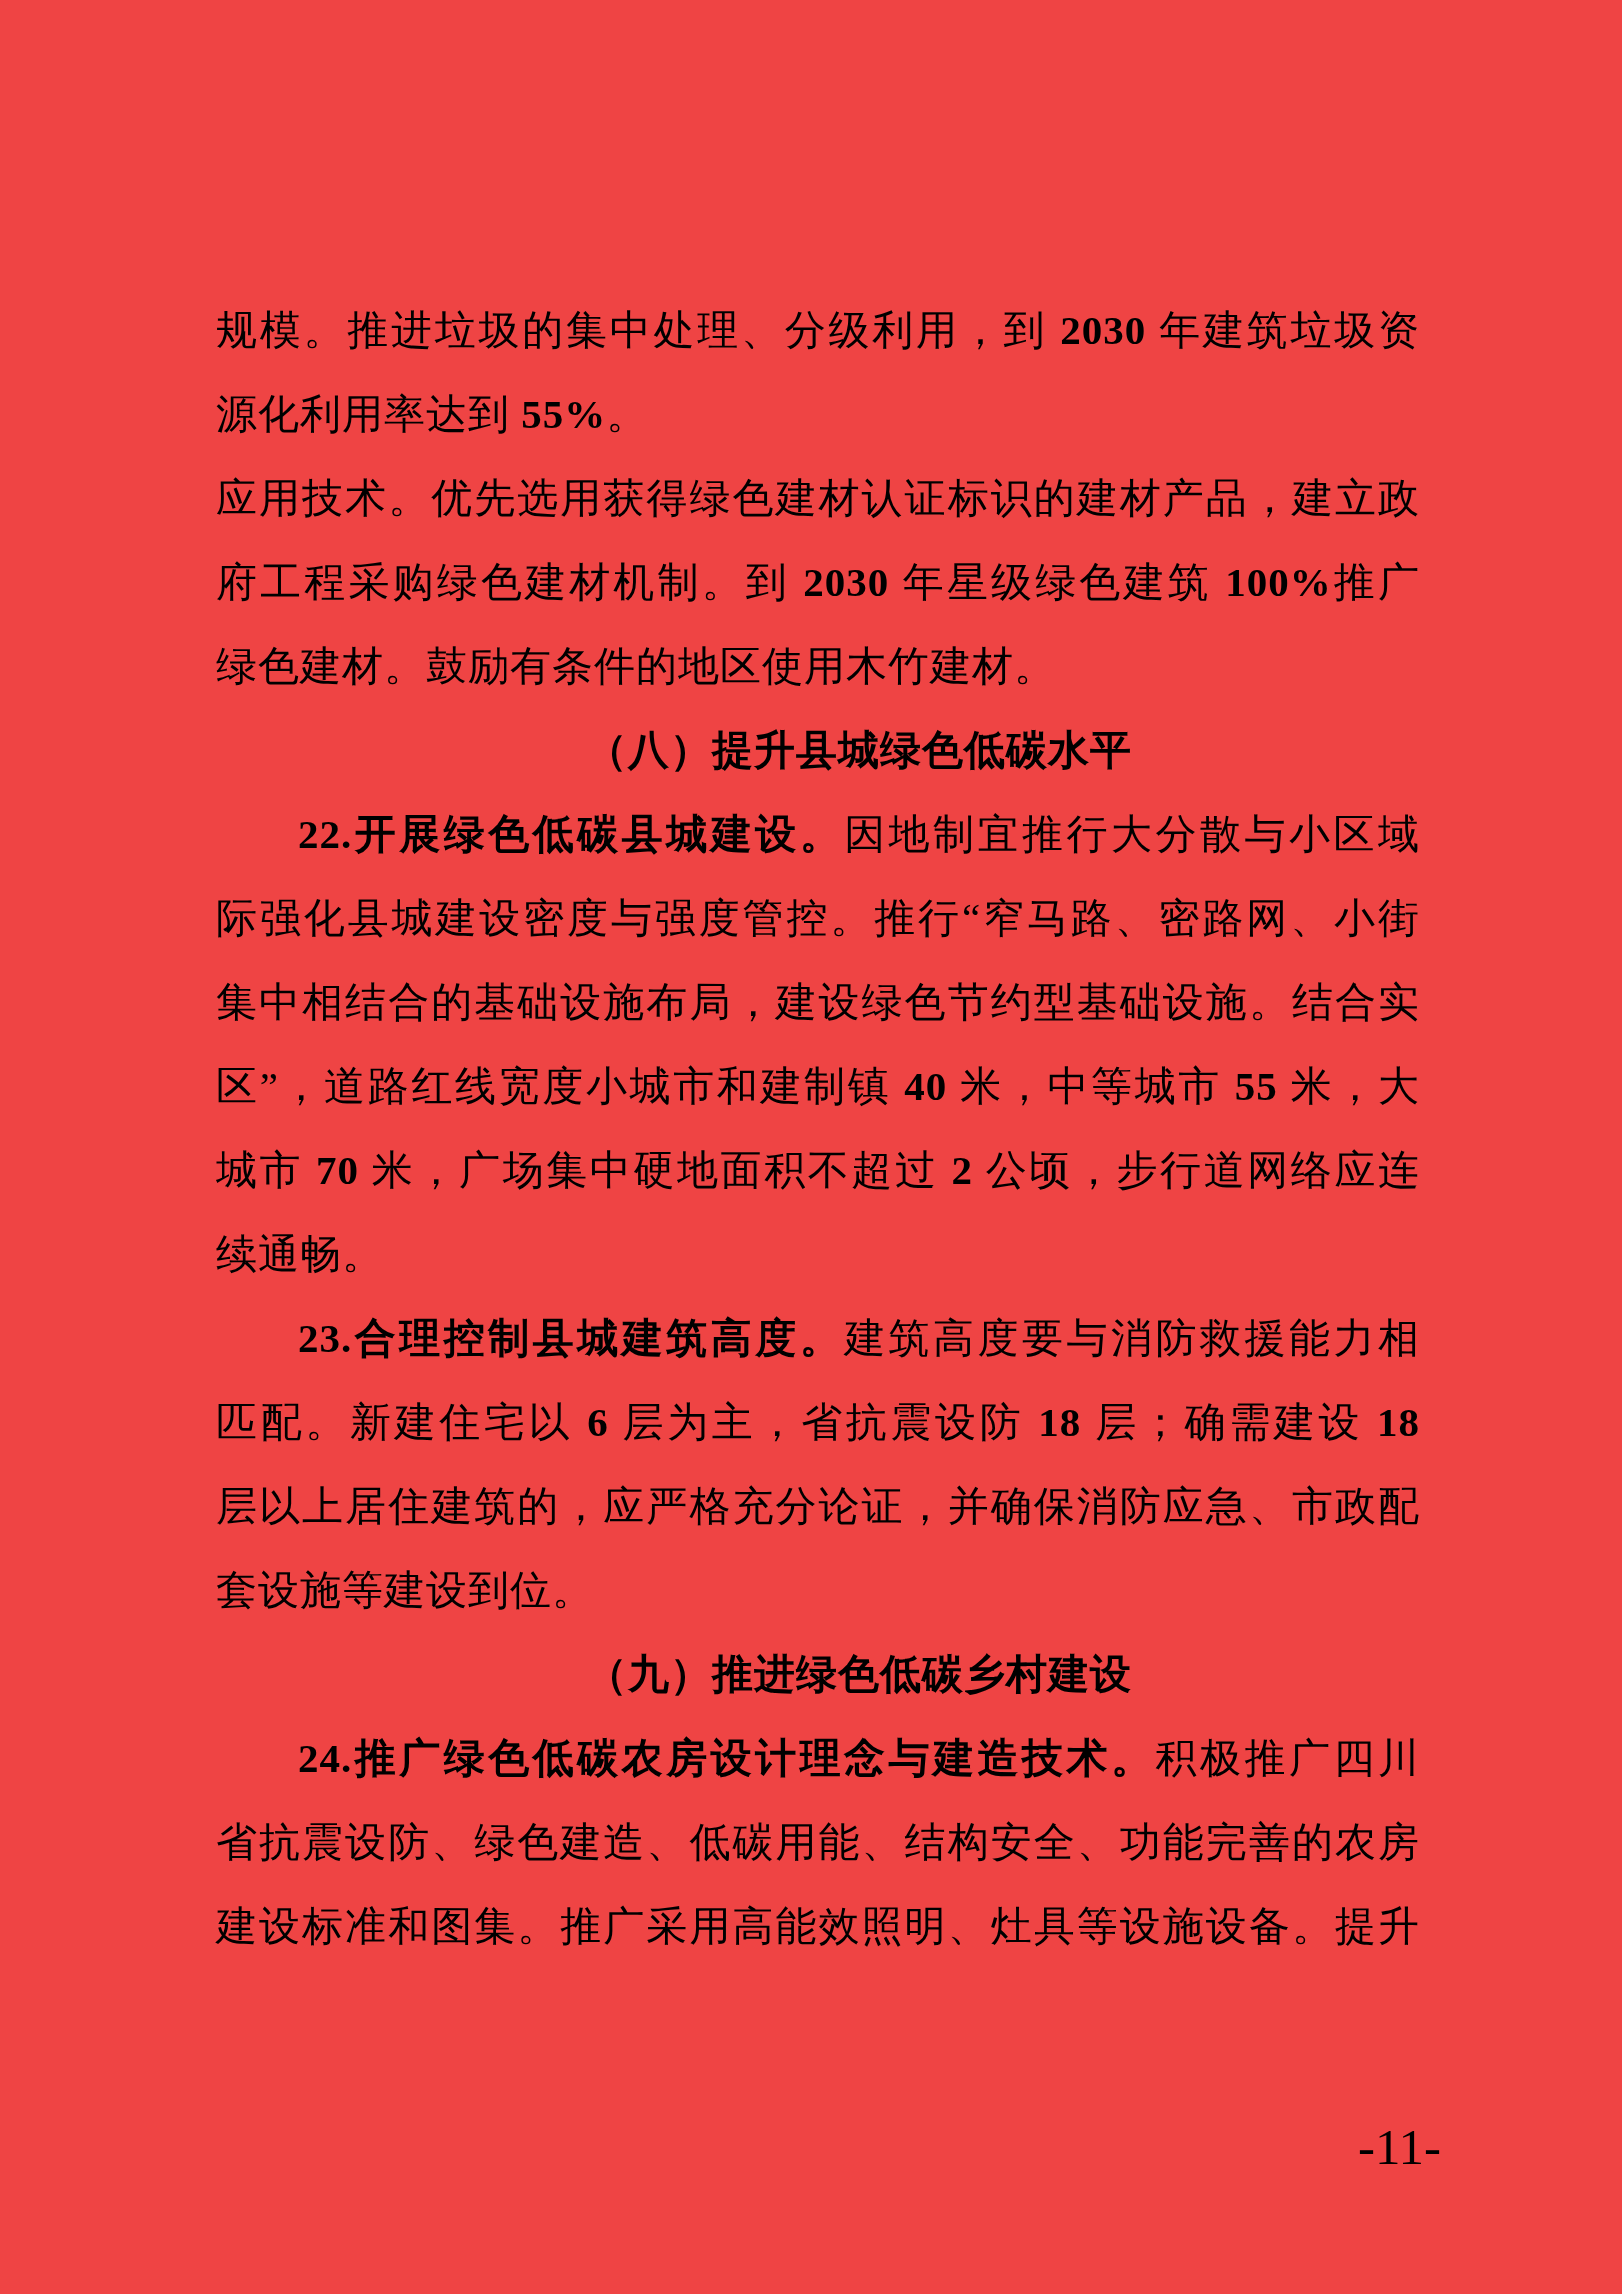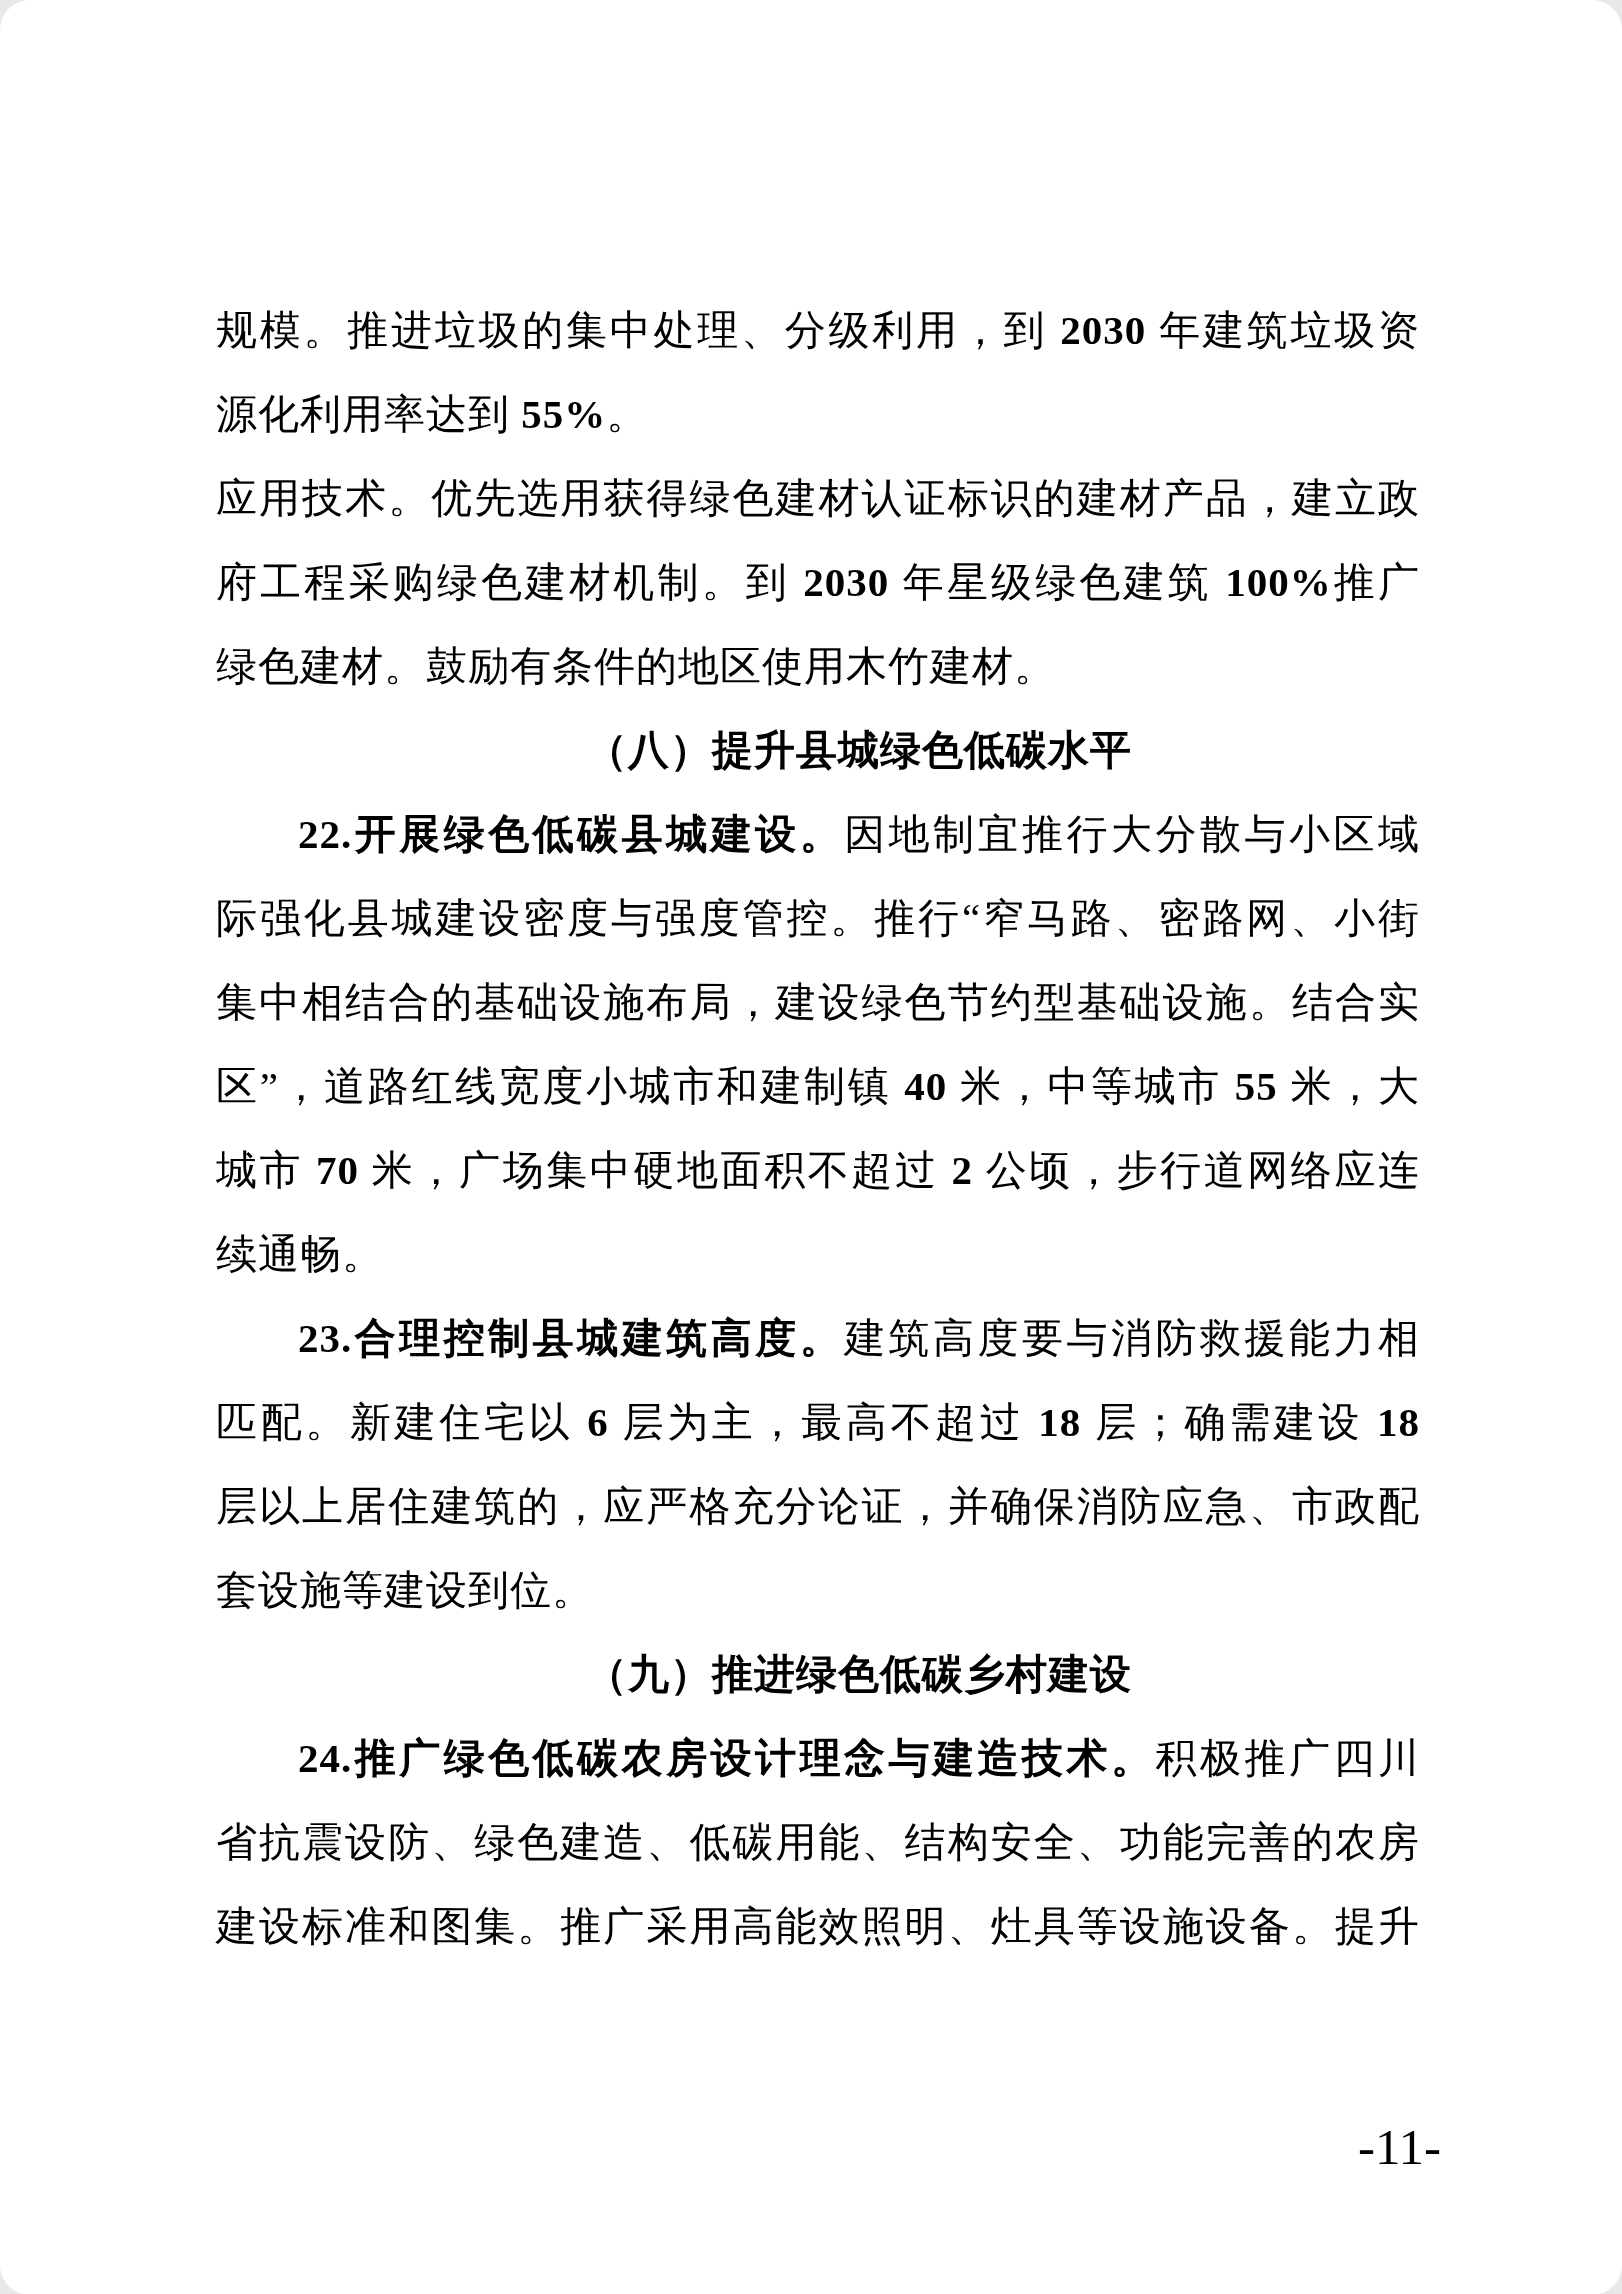--- a/index.html
+++ b/index.html
@@ -5,25 +5,24 @@
   html, body {
     margin: 0;
     padding: 0;
     background: #e8e8e8;
     font-family: "Liberation Serif", "DejaVu Serif", serif;
   }
   .page {
     position: relative;
     width: 1622px;
     height: 2295px;
-    background: #ffffff;
+    background: #ef4444;
     margin: 0 auto;
     overflow: hidden;
     color: #000000;
-    border-radius: 30px;
   }
   .text-block {
     position: absolute;
     left: 216px;
     top: 288px;
     width: 1204px;
   }
   .line {
     height: 84px;
     line-height: 84px;
@@ -69,21 +68,21 @@
       <div class="line justify"><span class="seg-normal">府工程采购绿色建材机制。到 </span><span class="seg-bold">2030</span><span class="seg-normal"> 年星级绿色建筑 </span><span class="seg-bold">100%</span><span class="seg-normal">推广</span></div>
       <div class="line"><span class="seg-normal">绿色建材。鼓励有条件的地区使用木竹建材。</span></div>
       <div class="line indent heading"><span class="seg-bold">（八）提升县城绿色低碳水平</span></div>
       <div class="line justify indent"><span class="seg-bold">22.</span><span class="seg-lead">开展绿色低碳县城建设。</span><span class="seg-normal">因地制宜推行大分散与小区域</span></div>
       <div class="line justify"><span class="seg-normal">际强化县城建设密度与强度管控。推行“窄马路、密路网、小街</span></div>
       <div class="line justify"><span class="seg-normal">集中相结合的基础设施布局，建设绿色节约型基础设施。结合实</span></div>
       <div class="line justify"><span class="seg-normal">区”，道路红线宽度小城市和建制镇 </span><span class="seg-bold">40</span><span class="seg-normal"> 米，中等城市 </span><span class="seg-bold">55</span><span class="seg-normal"> 米，大</span></div>
       <div class="line justify"><span class="seg-normal">城市 </span><span class="seg-bold">70</span><span class="seg-normal"> 米，广场集中硬地面积不超过 </span><span class="seg-bold">2</span><span class="seg-normal"> 公顷，步行道网络应连</span></div>
       <div class="line"><span class="seg-normal">续通畅。</span></div>
       <div class="line justify indent"><span class="seg-bold">23.</span><span class="seg-lead">合理控制县城建筑高度。</span><span class="seg-normal">建筑高度要与消防救援能力相</span></div>
-      <div class="line justify"><span class="seg-normal">匹配。新建住宅以 </span><span class="seg-bold">6</span><span class="seg-normal"> 层为主，最高不超过 </span><span class="seg-bold">18</span><span class="seg-normal"> 层；确需建设 </span><span class="seg-bold">18</span></div>
+      <div class="line justify"><span class="seg-normal">匹配。新建住宅以 </span><span class="seg-bold">6</span><span class="seg-normal"> 层为主，省抗震设防 </span><span class="seg-bold">18</span><span class="seg-normal"> 层；确需建设 </span><span class="seg-bold">18</span></div>
       <div class="line justify"><span class="seg-normal">层以上居住建筑的，应严格充分论证，并确保消防应急、市政配</span></div>
       <div class="line"><span class="seg-normal">套设施等建设到位。</span></div>
       <div class="line indent heading"><span class="seg-bold">（九）推进绿色低碳乡村建设</span></div>
       <div class="line justify indent"><span class="seg-bold">24.</span><span class="seg-lead">推广绿色低碳农房设计理念与建造技术。</span><span class="seg-normal">积极推广四川</span></div>
       <div class="line justify"><span class="seg-normal">省抗震设防、绿色建造、低碳用能、结构安全、功能完善的农房</span></div>
       <div class="line justify"><span class="seg-normal">建设标准和图集。推广采用高能效照明、灶具等设施设备。提升</span></div>
     </div>
   <div class="page-number">-11-</div>
 </div>
 

